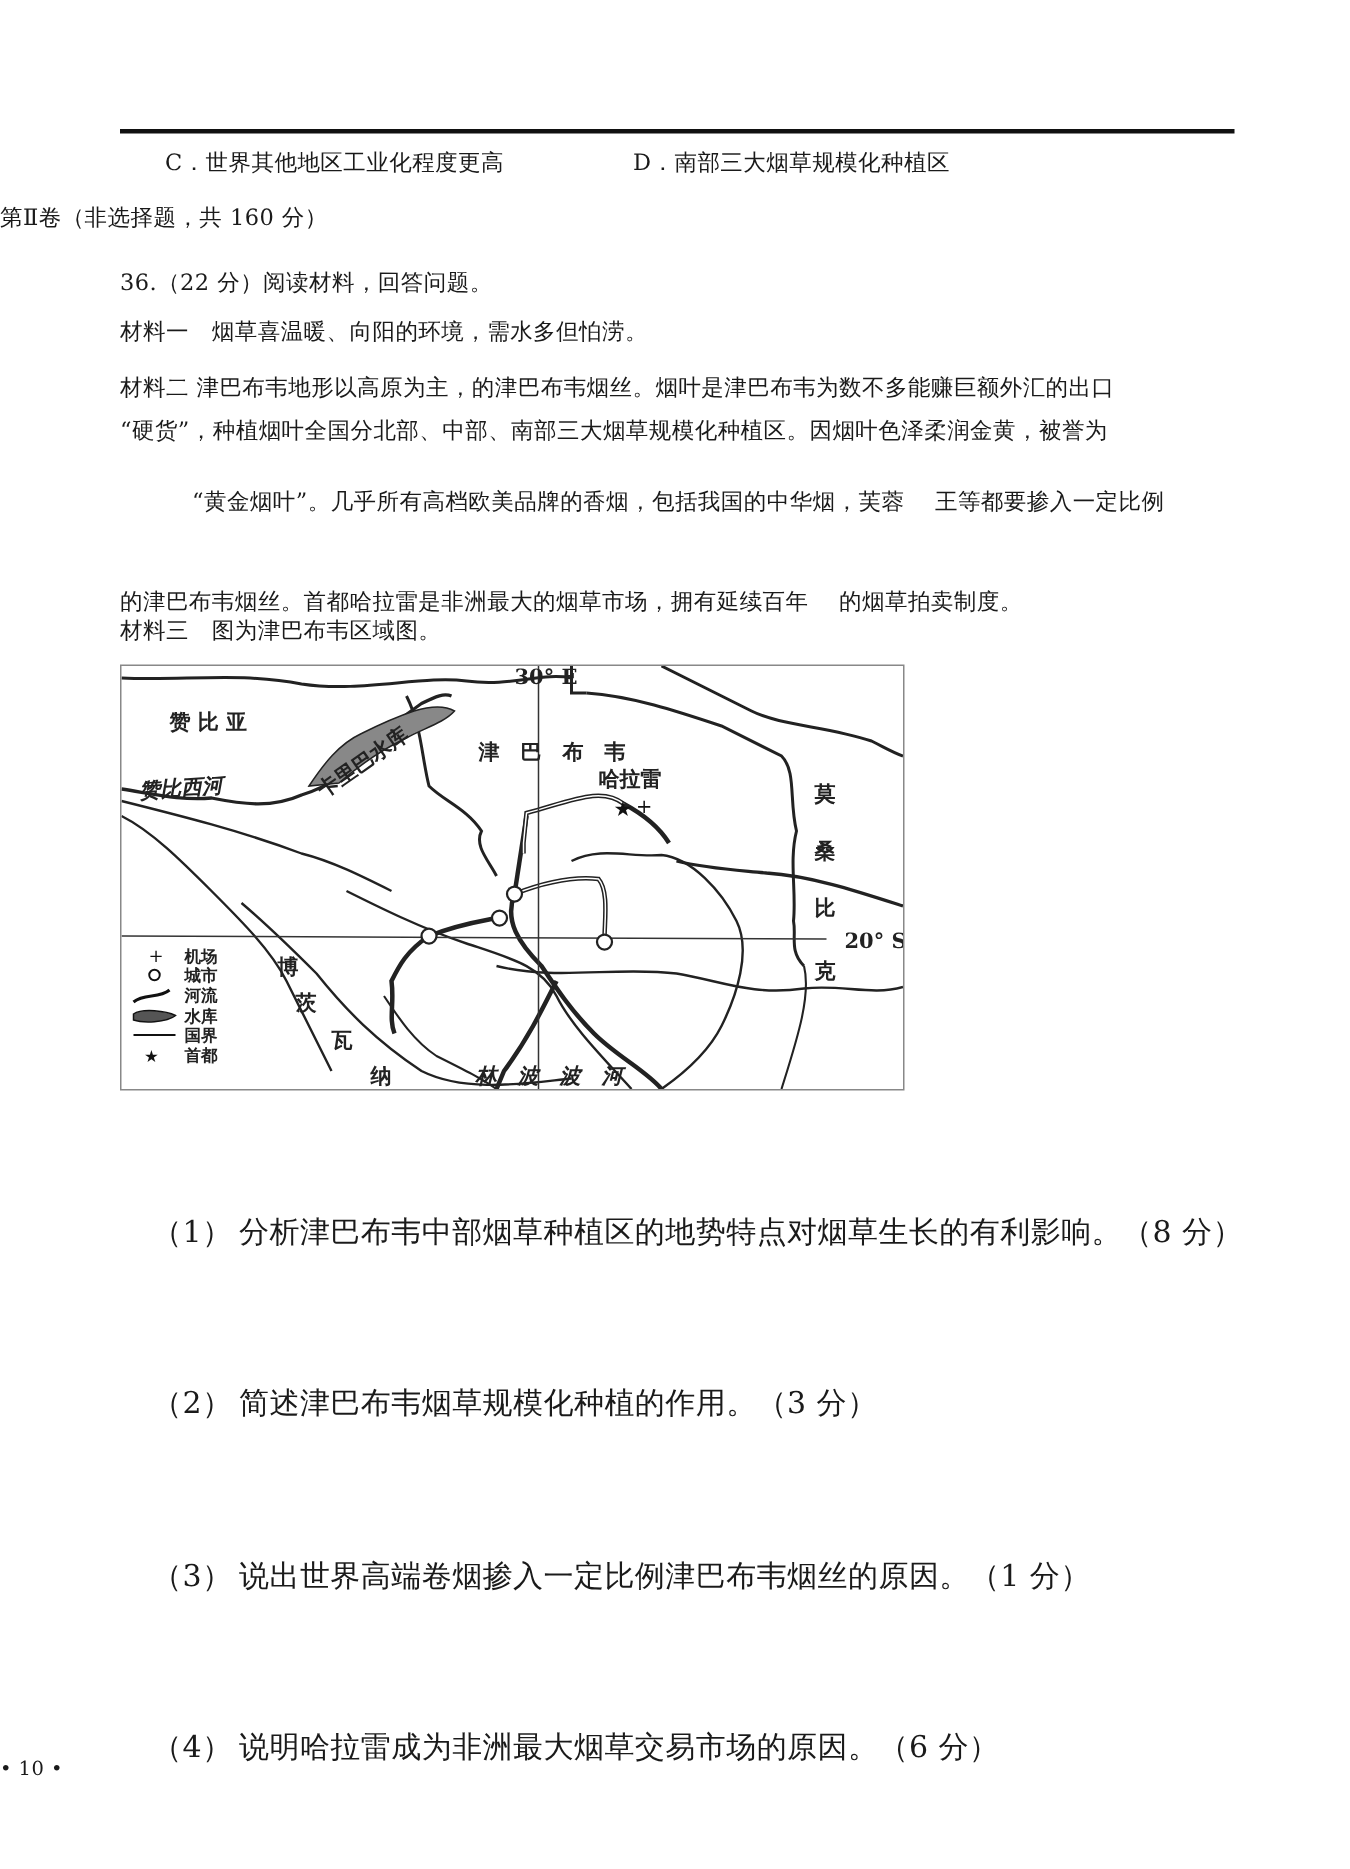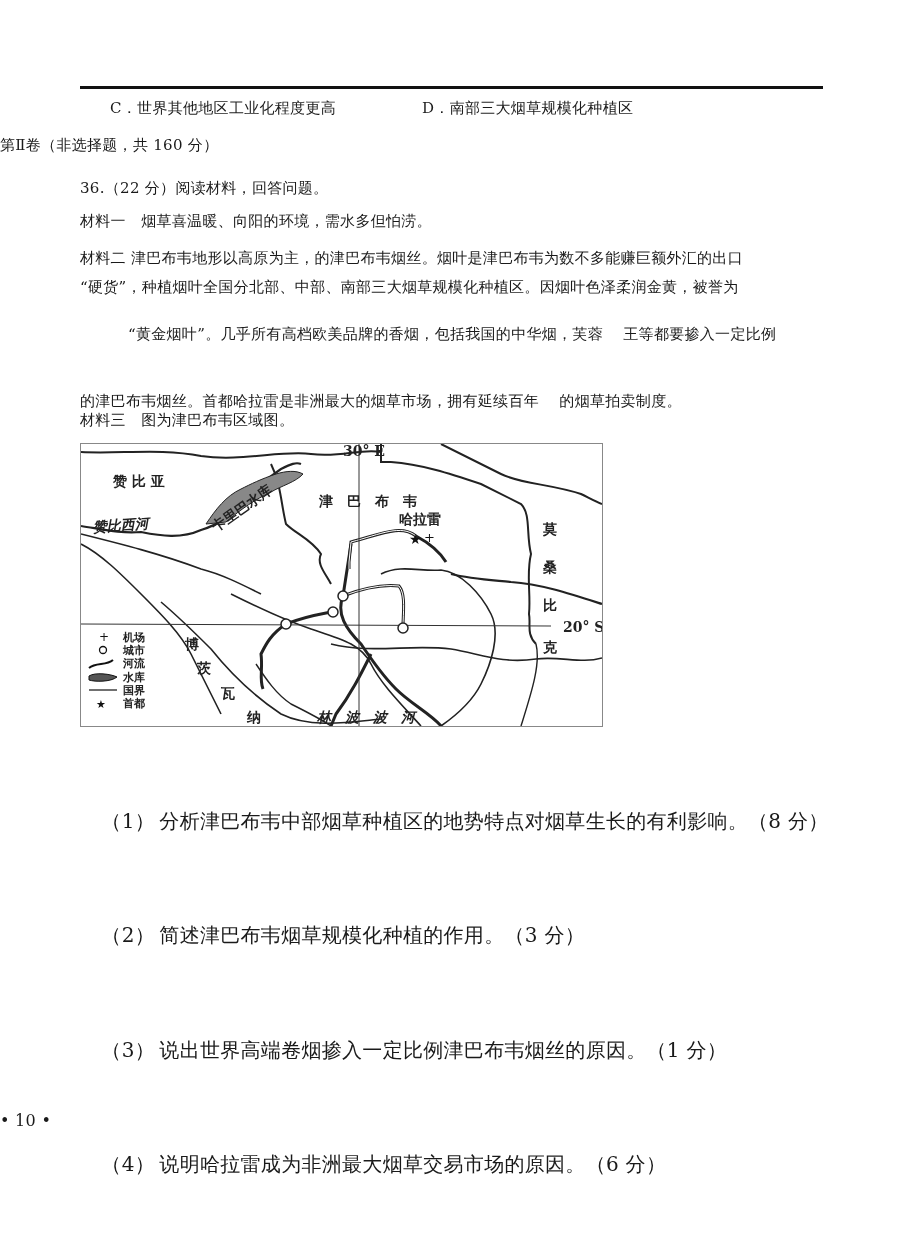--- a/index.html
+++ b/index.html
@@ -17,21 +17,21 @@
   .m2b { left: 80px; top: 278px; }
   .m2c { left: 80px; top: 325px; margin-left: 48px; }
   .m2d { left: 80px; top: 364px; margin-top: 28px; }
   .m3 { left: 80px; top: 411px; }
   .sub { left: 88px; font-size: 20px; }
   .sub .num { display: inline-block; width: 58px; }
   .s1 { top: 784px; }
   .s2 { top: 898px; }
   .s3 { top: 1013px; }
   .s4 { top: 1127px; }
-  .pageno { top: 1111px; font-size: 16px; }
+  .pageno { top: 1172px; font-size: 13px; }
   .map { position: absolute; left: 80px; top: 443px; width: 523px; height: 284px;
          border: 1px solid #888; box-sizing: border-box; background: #fff; }
   .map svg { display: block; }
   .lbl { font-family: "DejaVu Serif", serif; font-size: 14px; fill: #222; font-weight: bold; }
   .lgd { font-family: "DejaVu Sans", sans-serif; font-size: 11px; fill: #222; font-weight: bold; }
 </style>
 </head>
 <body>
 
 <div class="rule"></div>

